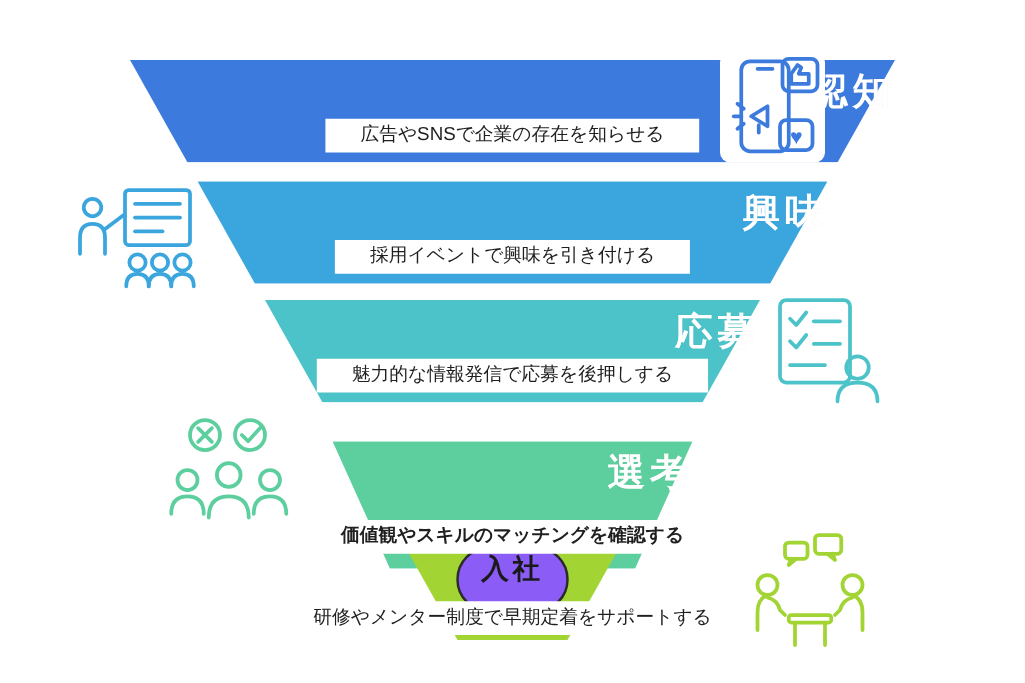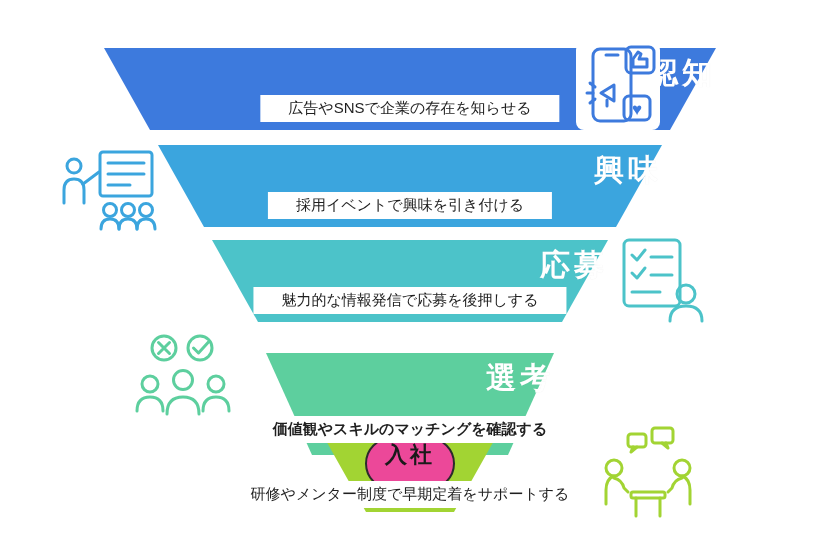--- a/index.html
+++ b/index.html
@@ -42,21 +42,21 @@
   .stage-2 { left: 158px; top: 145px; width: 504px; height: 82px; }
   .stage-3 { left: 212px; top: 240px; width: 396px; height: 82px; }
   .stage-4 { left: 266px; top: 353px; width: 288px; height: 102px; }
   .stage-5 { left: 320px; top: 430px; width: 180px; height: 82px; }
 
   .stage-4 .stage-desc { bottom: 12px; font-weight: bold; }
   .stage-5 .stage-title {
     top: 7px; left: 50%; right: auto;
     transform: translateX(-50%);
     color: #1a1a1a; font-size: 22px; letter-spacing: 3px;
-    background: #ec4899;
+    background: #8b5cf6;
     border: 2.5px solid #2b2b2b;
     border-radius: 999px;
     padding: 1px 18px 18px 18px;
     text-shadow: none;
     white-space: nowrap;
   }
   .stage-5 .stage-desc { bottom: 4px; margin-top: 18px; }
 
   .icon-box {
     position: absolute;

